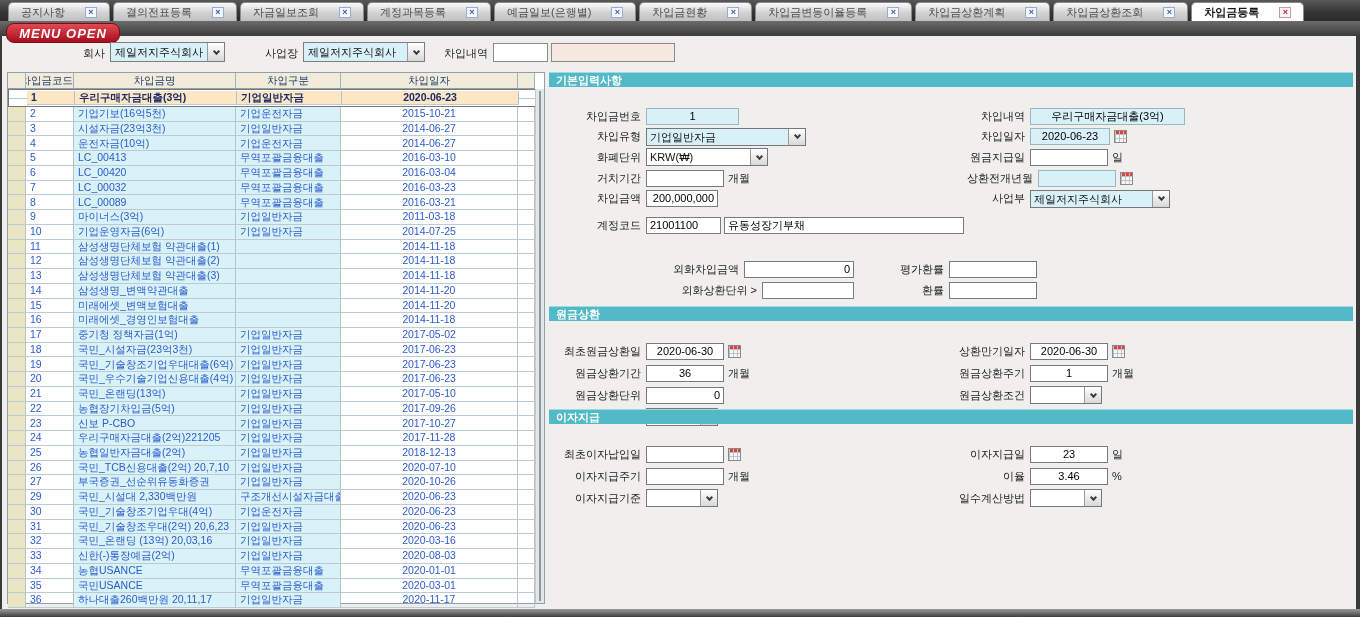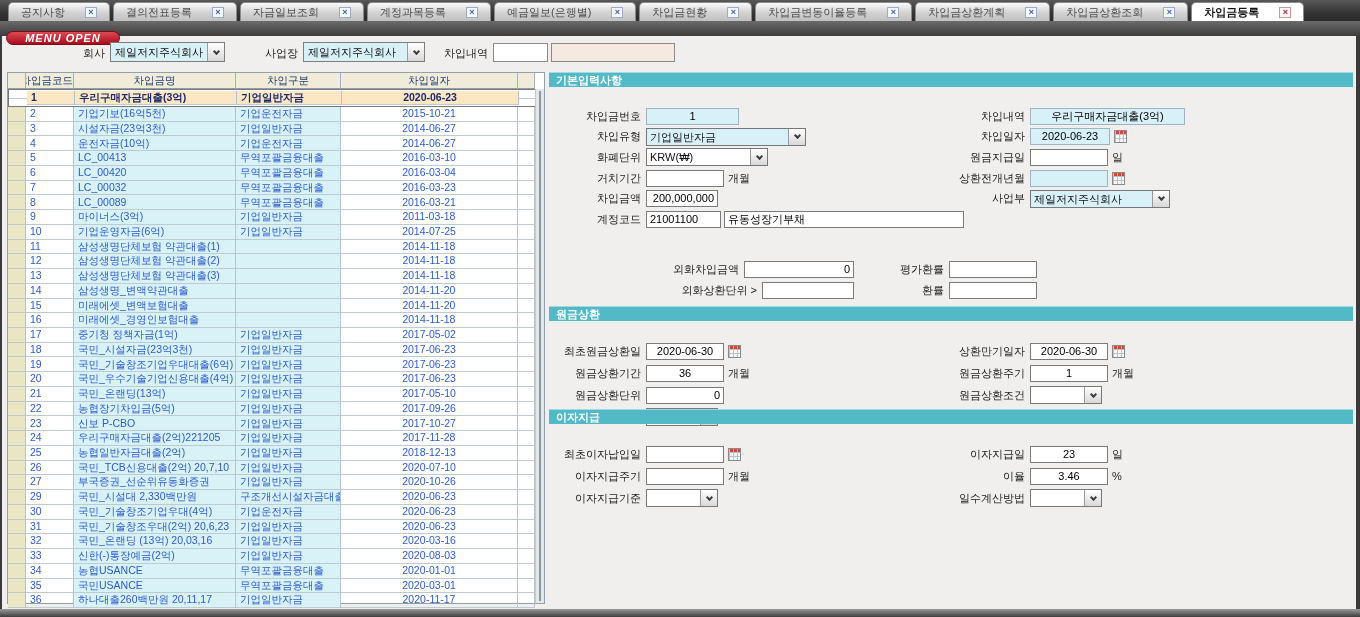--- a/index.html
+++ b/index.html
@@ -19,22 +19,22 @@
     background:linear-gradient(#fbfbfb,#d2d2d2 55%,#c0c0c0);
     font-size:11px;color:#4c4c4c;white-space:nowrap;cursor:default;}
   .tab.active{background:#ffffff;color:#161616;font-weight:bold;}
   .tclose{width:12px;height:11px;border:1px solid #9aaccB;background:#f5f7fb;
     color:#3a5fb0;font-size:9px;line-height:9px;display:flex;align-items:center;
     justify-content:center;font-weight:bold;}
   .tab.active .tclose{color:#d01818;border-color:#c89a9a;}
   
   .menustrip{position:absolute;left:0;top:21px;width:100%;height:15px;
     background:linear-gradient(#6b6b6b,#3c3c3c);}
-  .menuopen{position:absolute;left:6px;top:31px;width:114px;height:14px;border-radius:8px;
-    background:linear-gradient(#e04a52,#a80e1e);color:#fff;font-size:11px;font-weight:bold;
+  .menuopen{position:absolute;left:6px;top:23px;width:114px;height:20px;border-radius:8px;
+    background:linear-gradient(#e04a52,#a80e1e);color:#fff;font-size:13px;font-weight:bold;
     font-style:italic;letter-spacing:1px;display:flex;align-items:center;justify-content:center;
     border:1px solid #7e0a14;cursor:pointer;}
   
   .flabel-top{position:absolute;font-size:11px;color:#1c1c1c;text-align:right;top:46px;}
   .fsel{position:absolute;top:42px;height:20px;border:1px solid #7e7e7e;background:var(--field-blue-bg);
     display:flex;align-items:center;}
   .fsel .val{flex:1;font-size:11px;padding:0 4px;white-space:nowrap;overflow:hidden;color:#111;}
   .arw{width:17px;align-self:stretch;border-left:1px solid #9a9a9a;
     background:linear-gradient(#ffffff,#d8d8d8);display:flex;align-items:center;justify-content:center;}
   .chev{width:5px;height:5px;border-right:2px solid #3d3d3d;border-bottom:2px solid #3d3d3d;
@@ -502,21 +502,21 @@
                   <i class="chev"></i>
                 </span>
               </div>
             </div>
             <div class="fcell right">
               <span class="flabel">원금지급일</span>
               <div class="tb" style="width: 78px;"></div>
               <span class="sfx">일</span>
             </div>
           </div>
-          <div class="frow" style="height: 20.6px;">
+          <div class="frow" style="height: 20.6px; gap: 8px;">
             <div class="fcell left">
               <span class="flabel">거치기간</span>
               <div class="tb" style="width: 78px;"></div>
               <span class="sfx">개월</span>
             </div>
             <div class="fcell right">
               <span class="flabel">상환전개년월</span>
               <div class="tb blue" style="width: 78px;"></div>
               <span class="cal"></span>
             </div>
@@ -529,21 +529,21 @@
             <div class="fcell right">
               <span class="flabel">사업부</span>
               <div class="sel blue" style="width: 140px;">
                 <span class="val">제일저지주식회사</span>
                 <span class="arw">
                   <i class="chev"></i>
                 </span>
               </div>
             </div>
           </div>
-          <div class="frow" style="height: 20.6px;">
+          <div class="frow" style="height: 20.6px; margin-top: 6px;">
             <div class="fcell left">
               <span class="flabel">계정코드</span>
               <div class="tb" style="width: 75px;">21001100</div>
               <span class="gap"></span>
               <div class="tb" style="width: 240px;">유동성장기부채</div>
             </div>
             <div class="fcell right"></div>
           </div>
         </div>
       </div>

